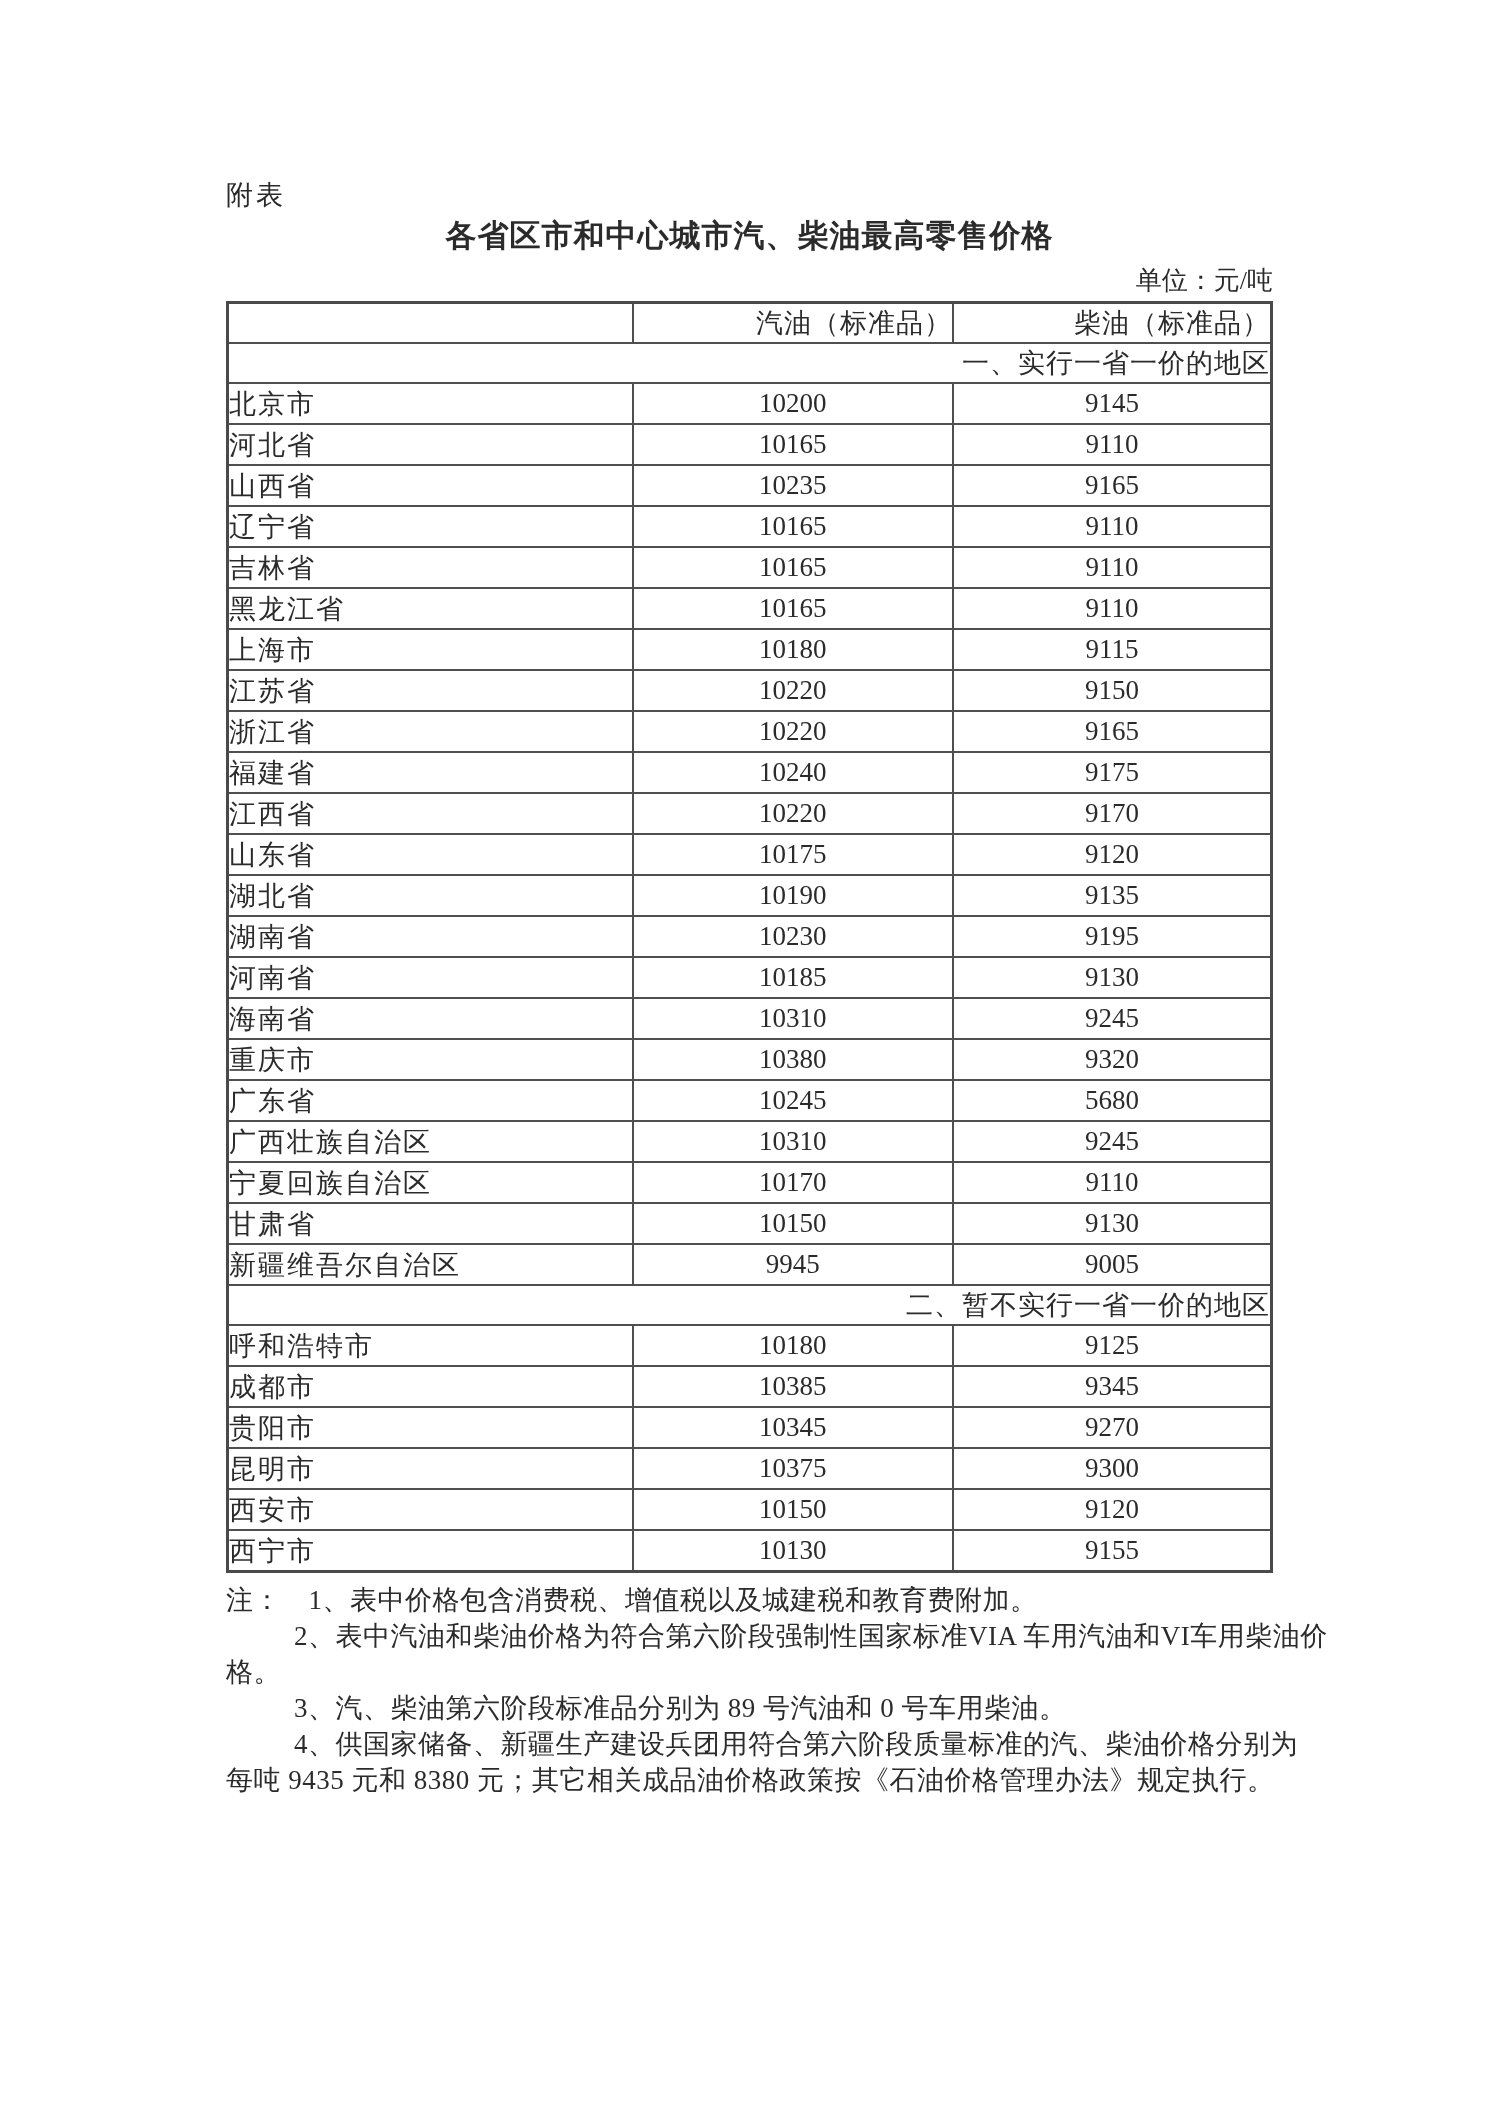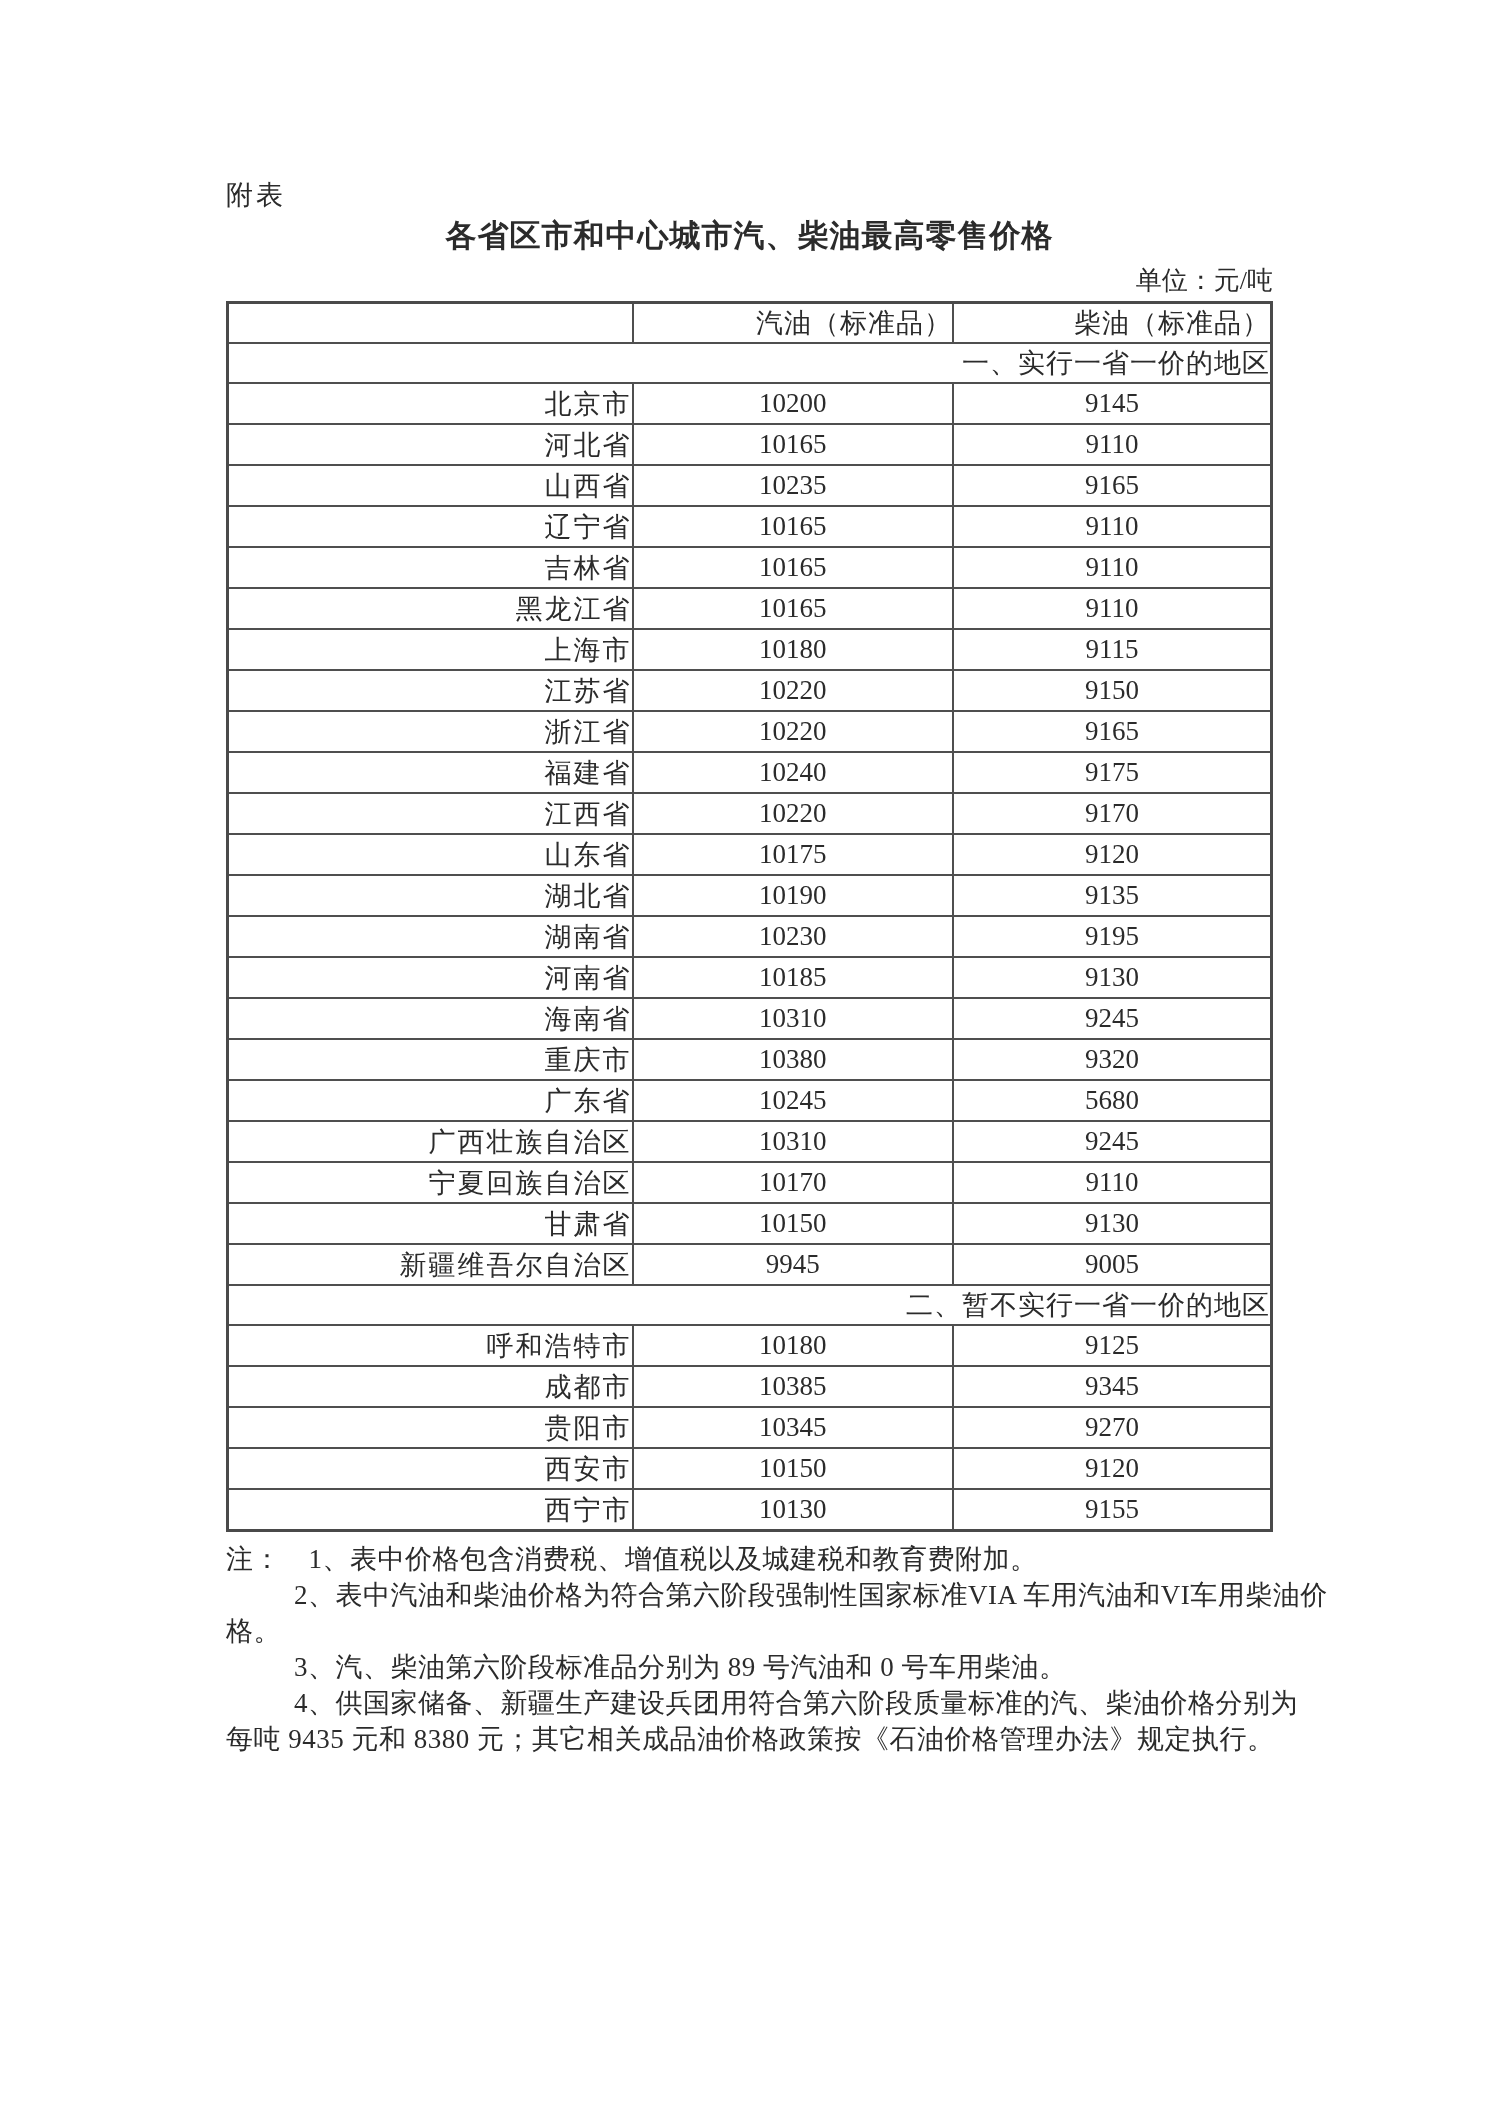--- a/index.html
+++ b/index.html
@@ -66,21 +66,21 @@
   tr.section-row td {
     height: 38px;
     text-align: right;
     padding-left: 10px;
     letter-spacing: 1px;
   }
   tr.data-row td {
     height: 39px;
   }
   td.region-cell {
-    text-align: right;
+    text-align: left;
     padding-left: 80px;
     letter-spacing: 2px;
   }
   td.value-cell {
     text-align: center;
   }
   .notes {
     margin-top: 9px;
     font-size: 27px;
     line-height: 36px;
@@ -238,20 +238,25 @@
           <td class="region-cell">成都市</td>
           <td class="value-cell">10385</td>
           <td class="value-cell">9345</td>
         </tr>
         <tr class="data-row">
           <td class="region-cell">贵阳市</td>
           <td class="value-cell">10345</td>
           <td class="value-cell">9270</td>
         </tr>
         <tr class="data-row">
+          <td class="region-cell">昆明市</td>
+          <td class="value-cell">10375</td>
+          <td class="value-cell">9300</td>
+        </tr>
+        <tr class="data-row">
           <td class="region-cell">西安市</td>
           <td class="value-cell">10150</td>
           <td class="value-cell">9120</td>
         </tr>
         <tr class="data-row">
           <td class="region-cell">西宁市</td>
           <td class="value-cell">10130</td>
           <td class="value-cell">9155</td>
         </tr>
       </tbody>

